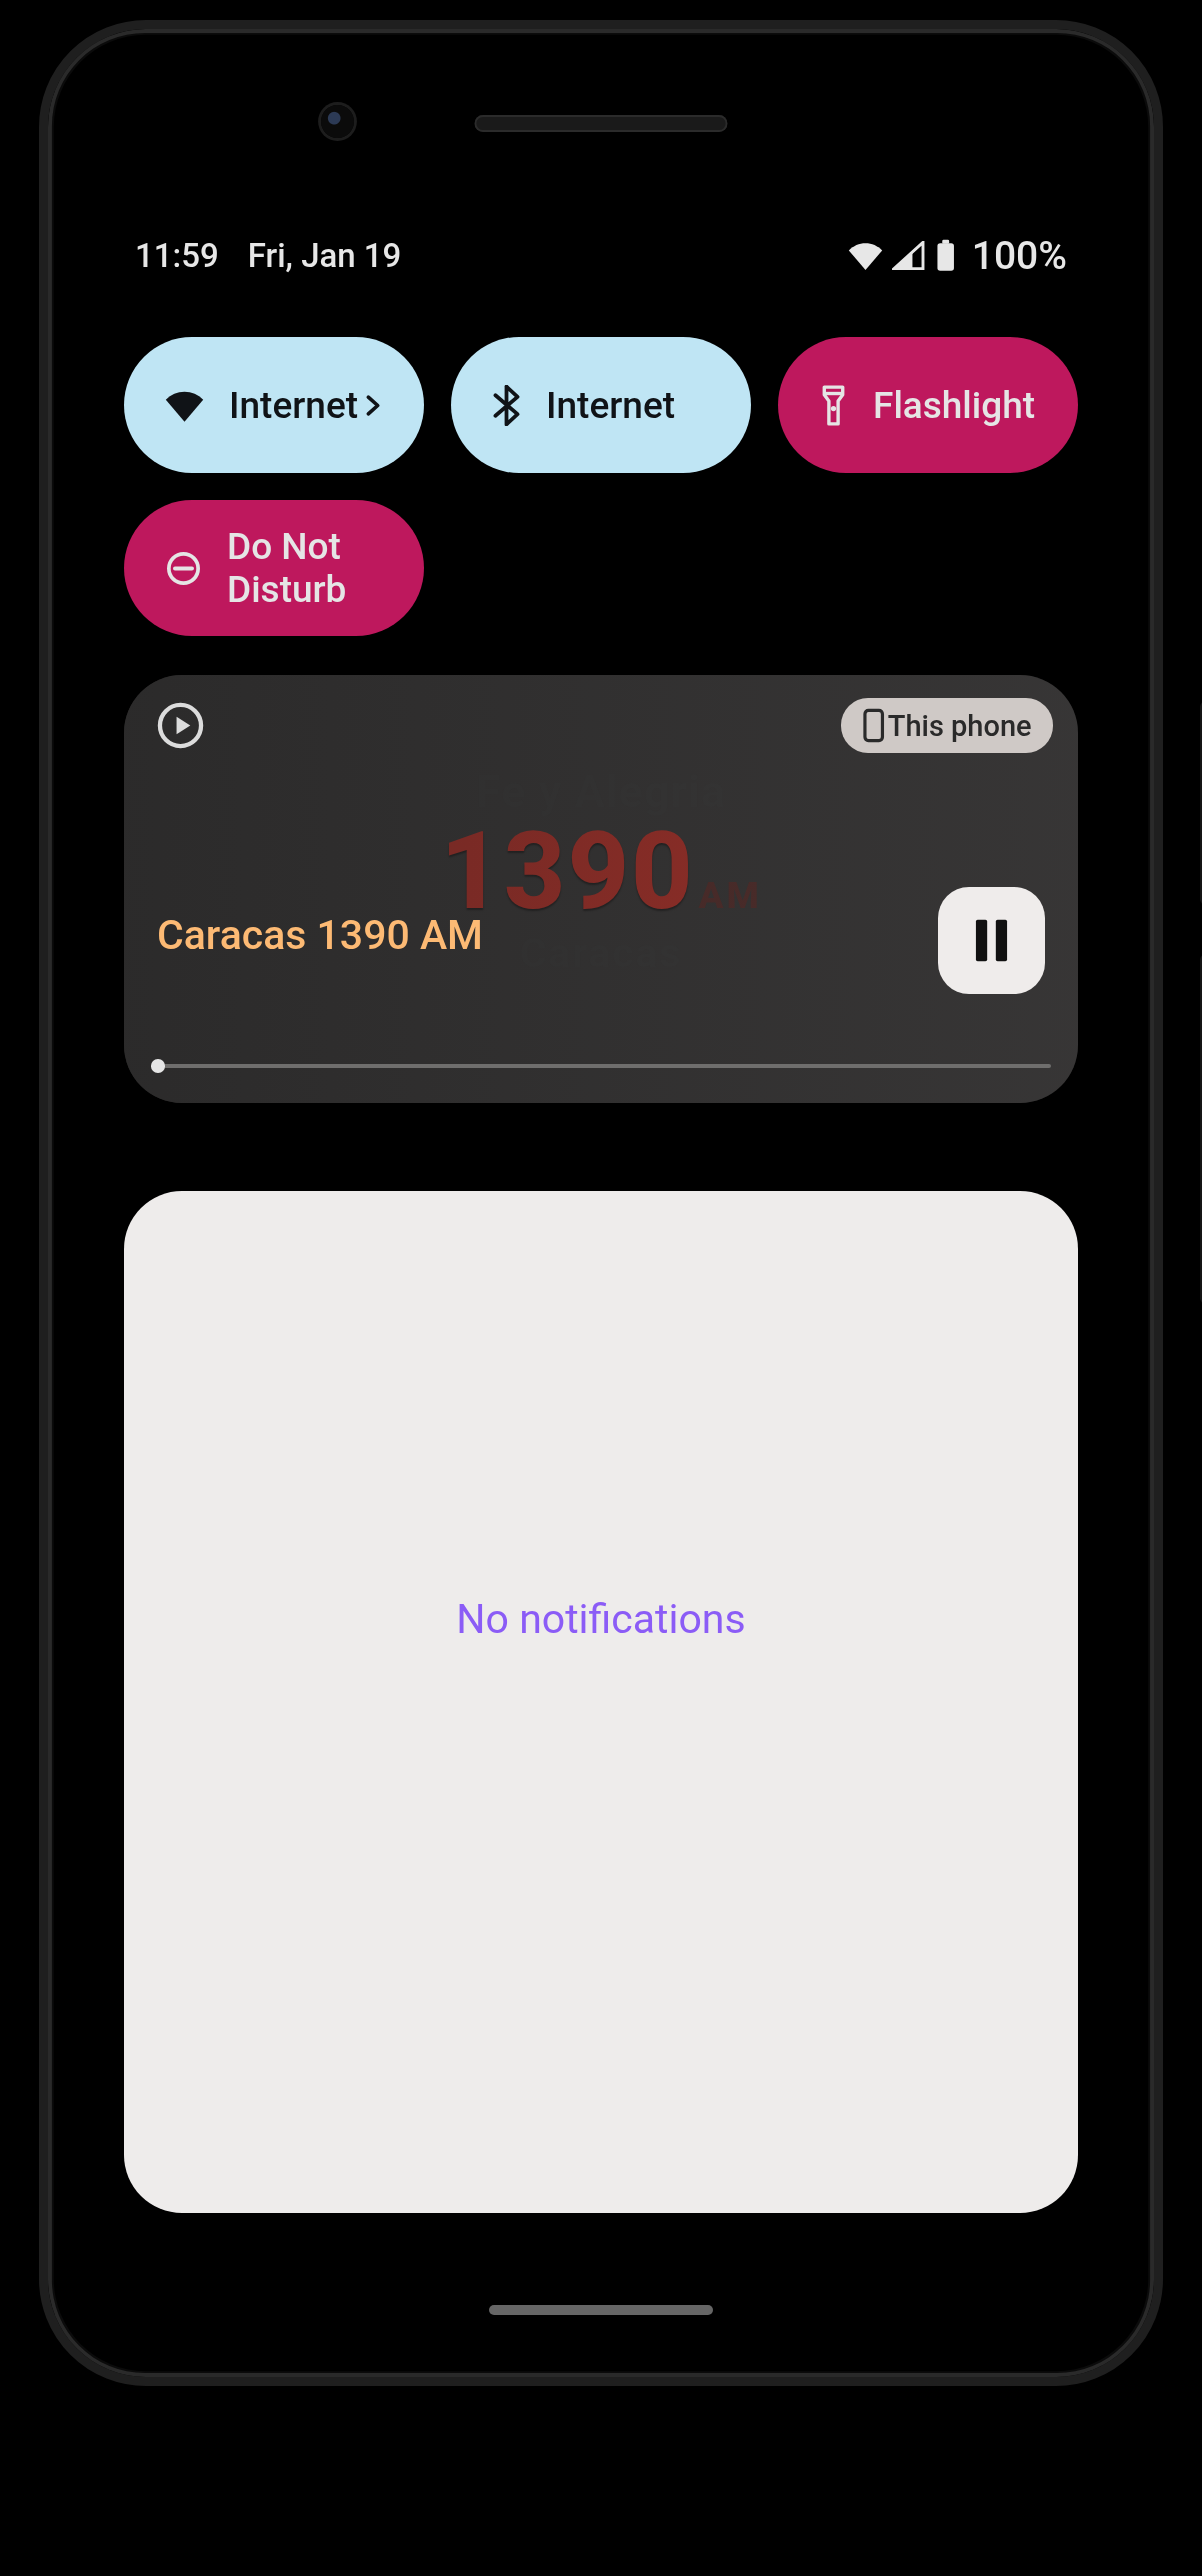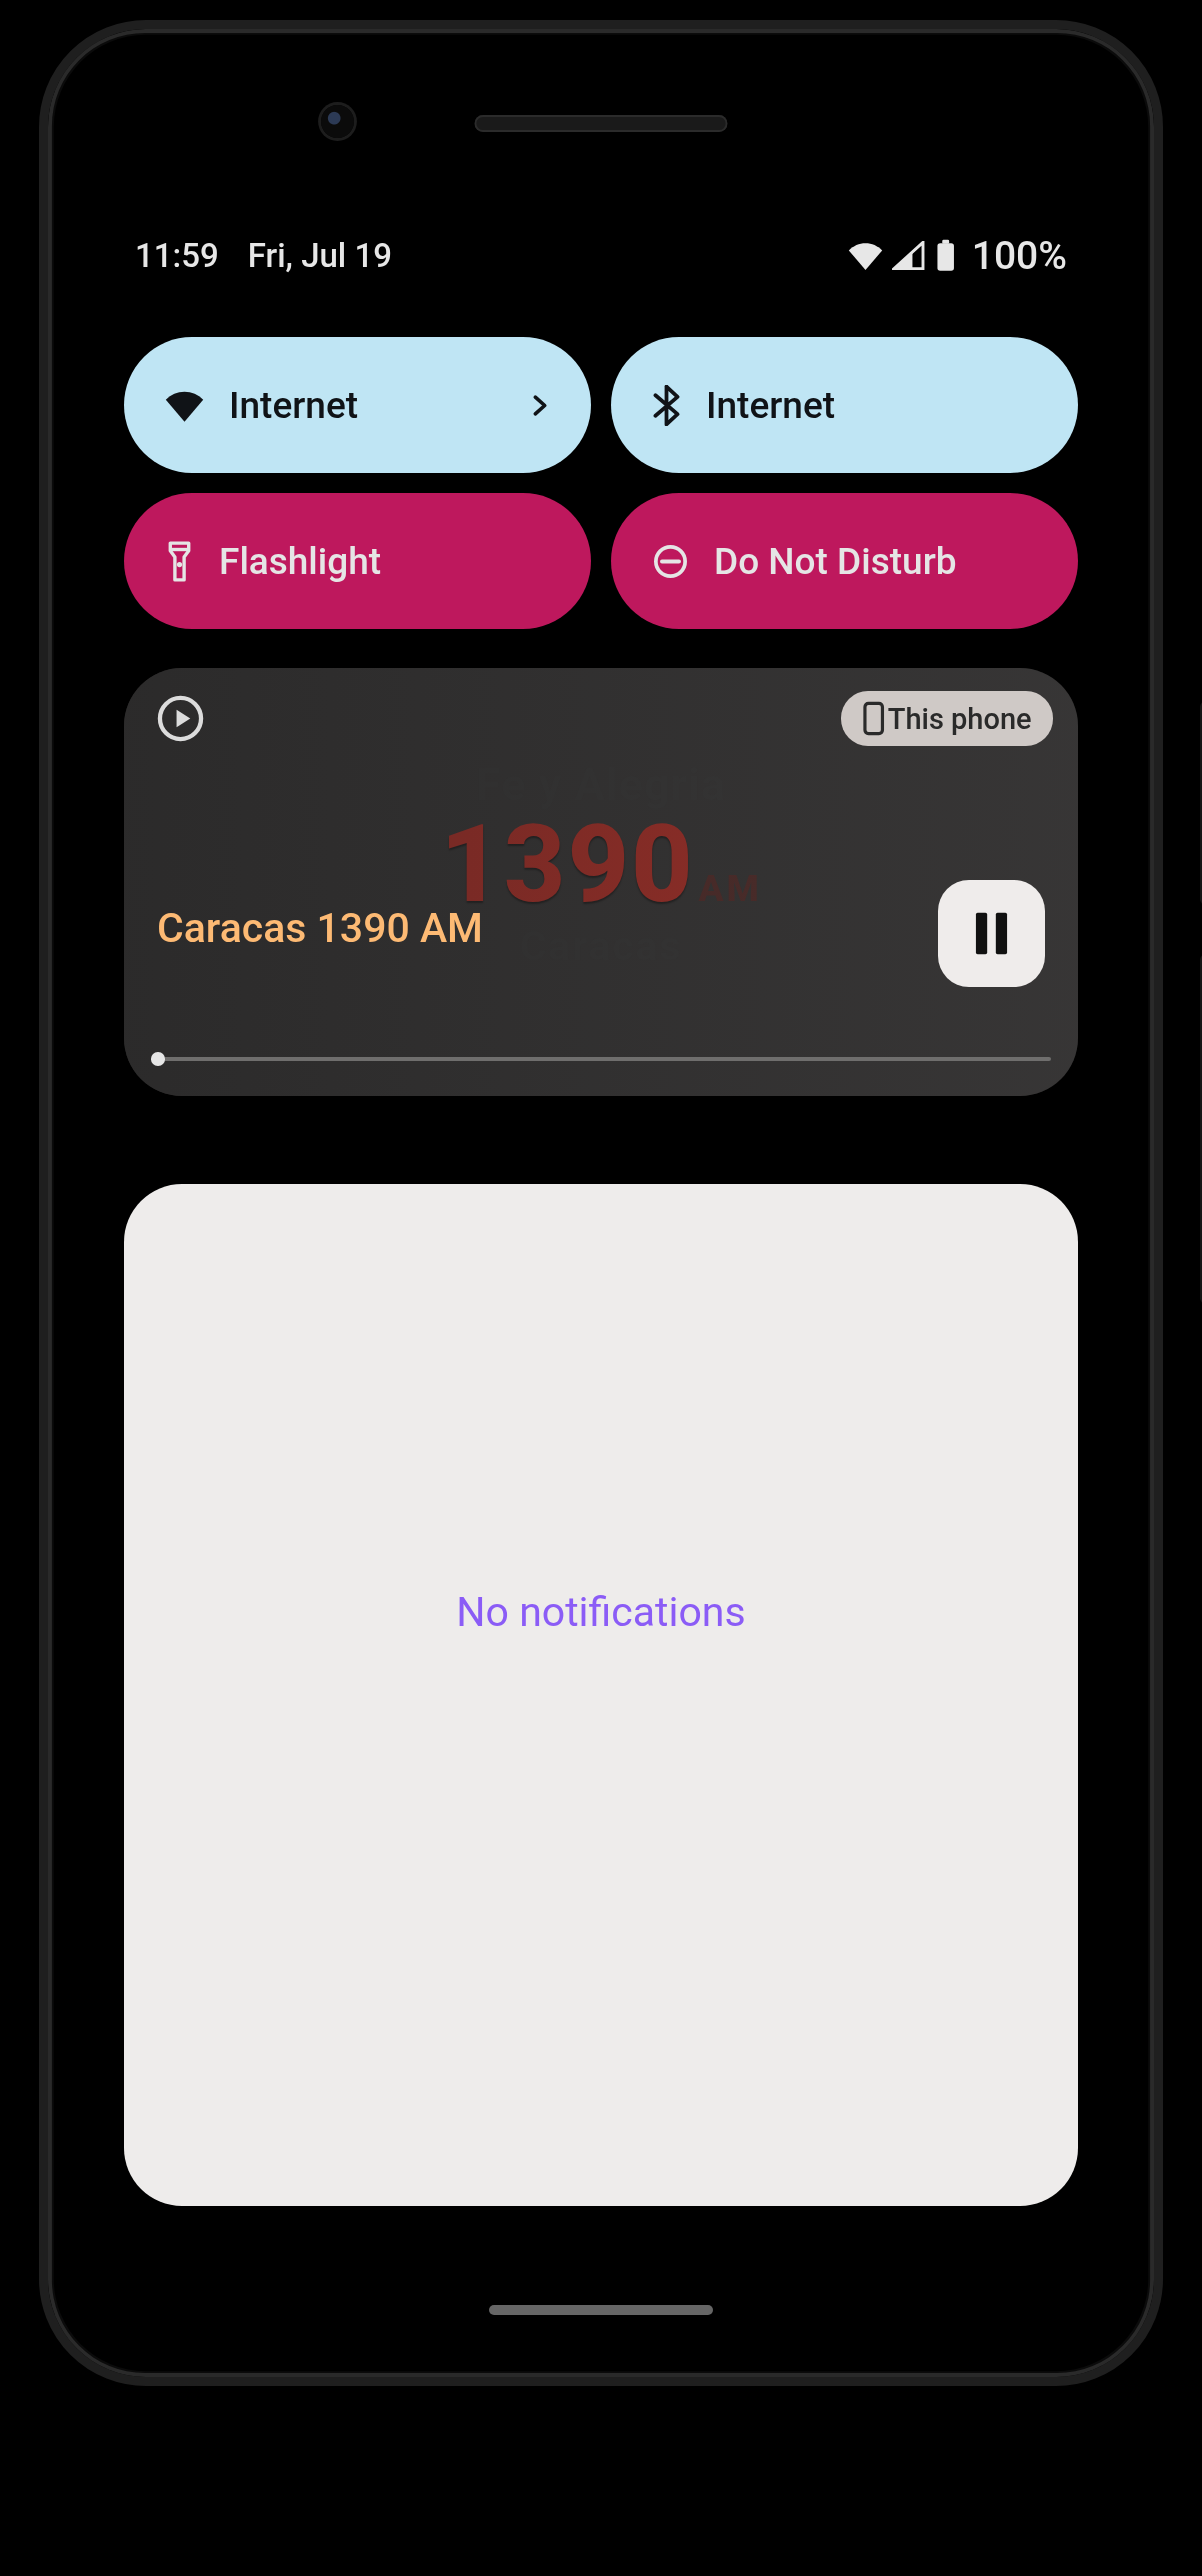--- a/index.html
+++ b/index.html
@@ -55,21 +55,21 @@
     display:flex; align-items:center; justify-content:space-between;
     padding: 68px 58px 19.5px 58px;
     color:#e7e7e7;
   }
   .status .left { display:flex; align-items:center; gap:29px; font-size:33px; font-weight:500; }
   .status .right { display:flex; align-items:center; gap:9.7px; font-size:39px; font-weight:500; }
   .status .right .pct { margin-left:5.8px; }
 
   
   .tiles {
-    display:grid; grid-template-columns: 1fr 1fr; gap: 20px;
+    display:grid; grid-template-columns: 1fr 1fr 1fr; gap: 27px;
     padding: 39px 47px 9.7px 47px;
   }
   .tile {
     height: 136px; border-radius: 78px;
     display:flex; align-items:center; gap:25px;
     padding: 0 41px;
     font-size: 37px; font-weight: 500;
     position: relative;
   }
   .tile.active { background:#bfe5f4; color:#101317; }
@@ -141,21 +141,21 @@
   <div class="frame">
     <div class="frame-inner"></div>
     <div class="speaker"></div>
     <div class="camera-dot"></div>
 
     <div class="screen">
 
       <div class="status">
         <div class="left">
           <span>11:59</span>
-          <span>Fri, Jul 19</span>
+          <span>Fri, Jan 19</span>
         </div>
         <div class="right">
           <span class="ic">
             <svg width="35" height="29" viewBox="0 0 24 20">
                 <path fill="#e7e7e7" d="M12 20 L0.5 6.5 C3.6 3.4 7.6 1.6 12 1.6 C16.4 1.6 20.4 3.4 23.5 6.5 Z"></path>
               </svg>
           </span>
           <span class="ic">
             <svg width="33" height="29" viewBox="0 0 24 22">
                 <path fill="none" stroke="#e7e7e7" stroke-width="2.2" d="M1 21 L23 21 L23 1 Z"></path>

